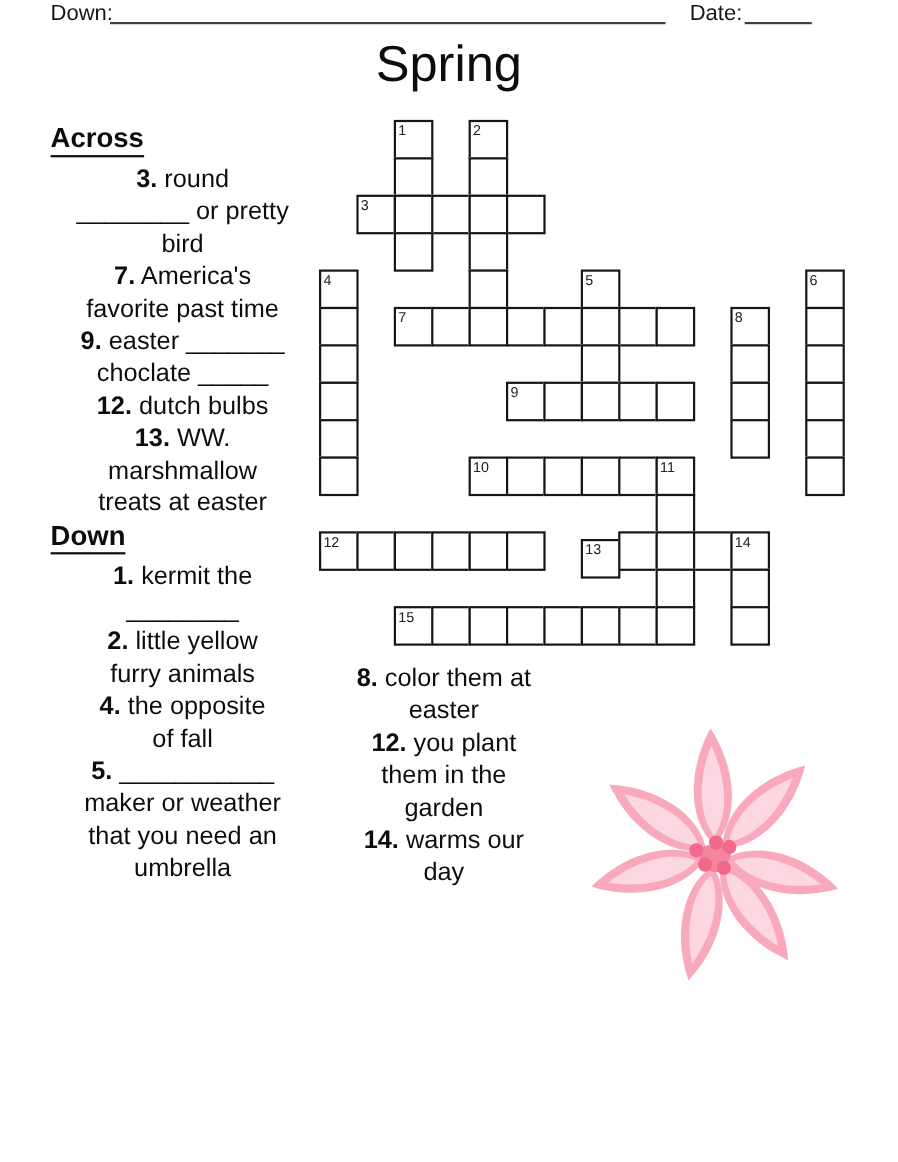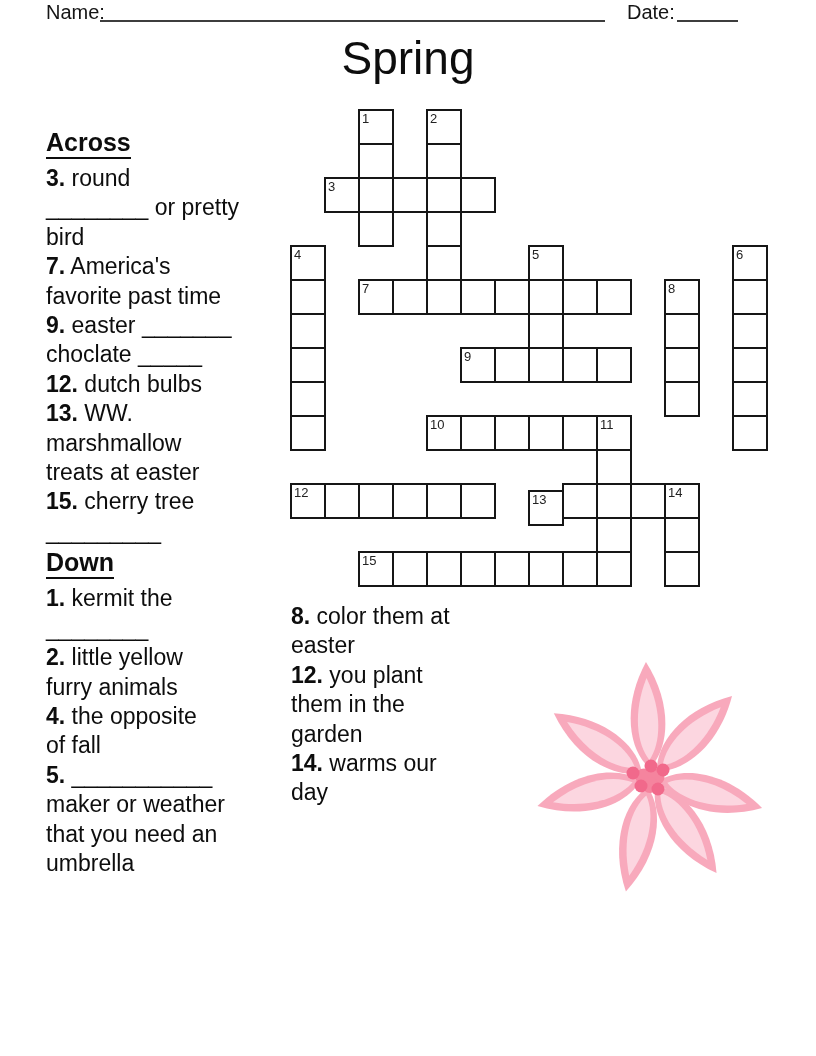--- a/index.html
+++ b/index.html
@@ -10,55 +10,54 @@
   #name-label{left:46px;}
   #date-label{left:627px;text-align:center;}
   .fill-line{position:absolute;top:0;height:20px;border-bottom:2px solid #3d3d3d;}
   #name-line{left:100px;width:505px;}
   #date-line{left:677px;width:61px;}
   
   .title{position:absolute;top:32px;left:0;right:0;text-align:center;
          font-size:46px;font-weight:400;line-height:52px;color:#0d0d0d;}
   
   .clues{position:absolute;font-size:23px;line-height:29.4px;color:#0d0d0d;}
-  #col-left{left:46px;top:112px;width:240px;margin-top:16px;}
+  #col-left{left:46px;top:112px;width:240px;}
   #col-right{left:291px;top:602px;width:225px;}
   .clue-heading{display:table;font-size:25px;font-weight:bold;line-height:28px;
                 padding-bottom:1px;border-bottom:2.5px solid #0d0d0d;margin-bottom:5px;}
   .down-heading{margin-top:2px;}
-  .clue{margin:0;}
+  .clue{margin:0;text-align:center;}
   .clue b{font-weight:bold;}
   
   .cell{position:absolute;width:36px;height:36px;box-sizing:border-box;
         border:2px solid #161616;background:#fff;}
   .cell .num{position:absolute;top:0px;left:2px;font-size:13px;line-height:15px;color:#222;}
   
   #flower{position:absolute;left:525px;top:643px;}
 </style>
 </head>
 <body>
 
 <div class="page">
 
-  <span class="hdr-label" id="name-label">Name:</span>
+  <span class="hdr-label" id="name-label">Down:</span>
   <span class="fill-line" id="name-line"></span>
   <span class="hdr-label" id="date-label">Date:</span>
   <span class="fill-line" id="date-line"></span>
 
   <div class="title">Spring</div>
 
   <div class="clues" id="col-left">
     <div class="clue-heading">Across</div>
     <div id="across-list">
         <div class="clue"><b>3.</b> round<br>________ or pretty<br>bird</div>
         <div class="clue"><b>7.</b> America's<br>favorite past time</div>
         <div class="clue"><b>9.</b> easter _______<br>choclate _____</div>
         <div class="clue"><b>12.</b> dutch bulbs</div>
         <div class="clue"><b>13.</b> WW.<br>marshmallow<br>treats at easter</div>
-        <div class="clue"><b>15.</b> cherry tree<br>_________</div>
       </div>
     <div class="clue-heading down-heading">Down</div>
     <div id="down-list-1">
         <div class="clue"><b>1.</b> kermit the<br>________</div>
         <div class="clue"><b>2.</b> little yellow<br>furry animals</div>
         <div class="clue"><b>4.</b> the opposite<br>of fall</div>
         <div class="clue"><b>5.</b> ___________<br>maker or weather<br>that you need an<br>umbrella</div>
       </div>
   </div>
 

